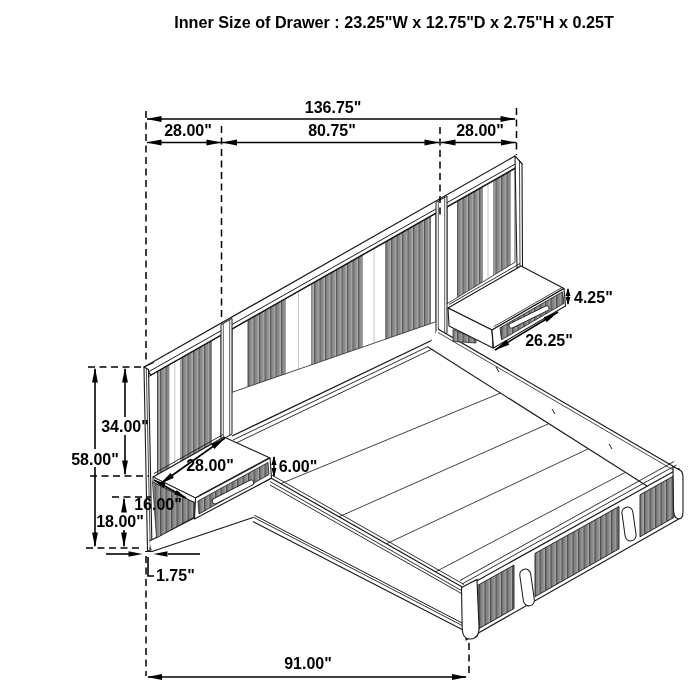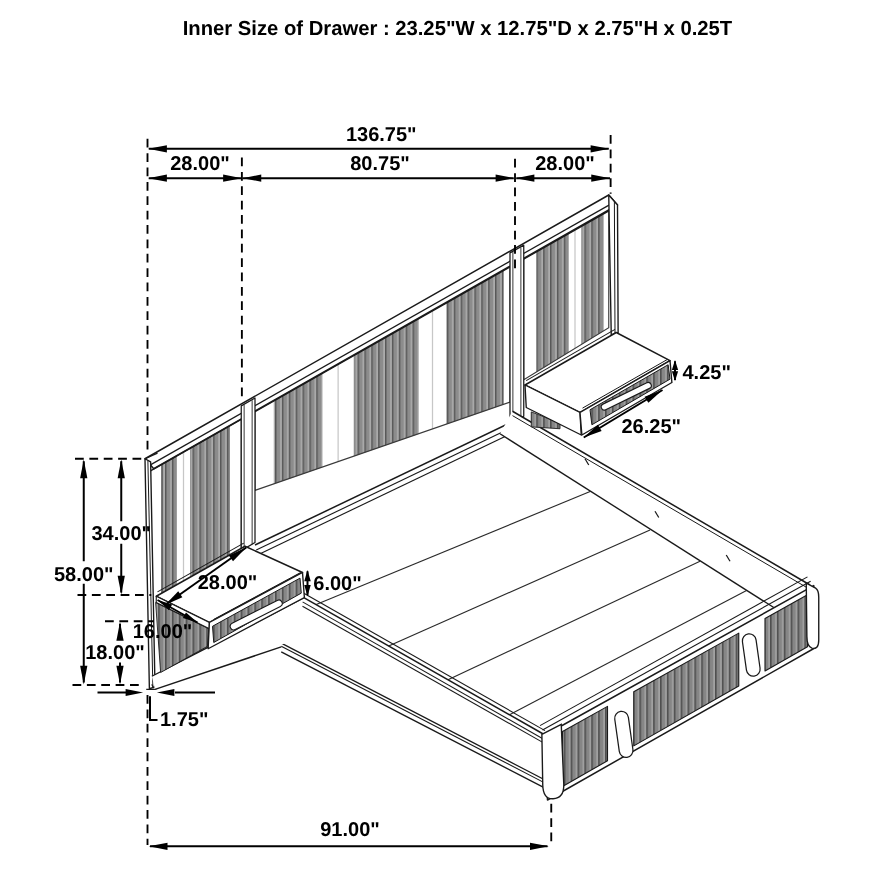--- a/index.html
+++ b/index.html
@@ -1,16 +1,16 @@
 <!DOCTYPE html>
 <html><head>
 <meta charset="utf-8">
 <style>
 html,body{margin:0;padding:0;background:#ffffff;}
-#c{width:588px;height:700px;position:relative;font-family:"Liberation Sans",sans-serif;}
+#c{width:588px;height:700px;position:relative;font-family:"Liberation Sans",sans-serif;margin-left:28px;}
 </style>
 </head>
 <body>
 <div id="c">
 <svg width="700" height="700" viewBox="0 0 700 700" xmlns="http://www.w3.org/2000/svg">
 <defs>
 <pattern id="rib" width="5.5" height="8" patternUnits="userSpaceOnUse">
 <rect width="5.5" height="8" fill="#8c8c8c"></rect>
 <rect width="1.2" height="8" fill="#585858"></rect>
 <rect x="4.1" width="1.4" height="8" fill="#acacac"></rect>

